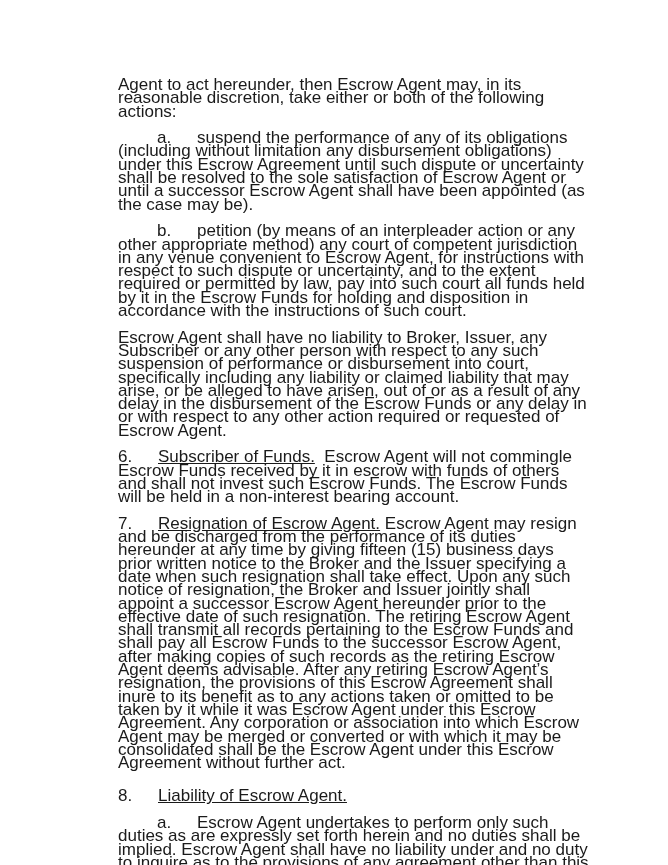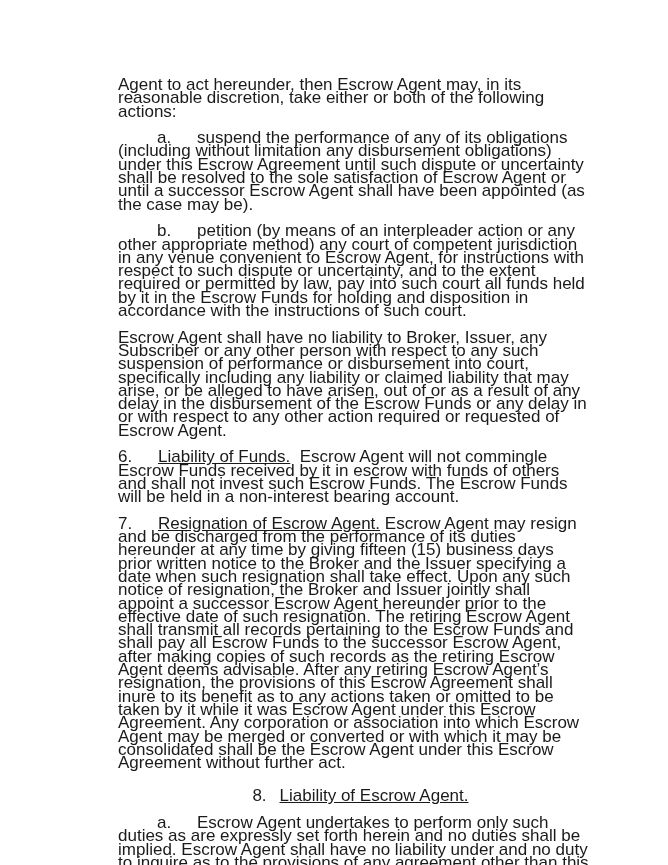--- a/index.html
+++ b/index.html
@@ -7,36 +7,36 @@
   .page {
     position: absolute; left: 118px; top: 78px; width: 472px;
     font-family: "Liberation Sans", sans-serif;
     font-size: 17px; line-height: 13.3px; color: #1a1a1a;
   }
   .para { margin: 0 0 13.3px 0; text-align: left; }
   .para.gap2 { margin-bottom: 20px; }
   .sub-marker { display: inline-block; margin-left: 39px; width: 40px; }
   .sec-num { display: inline-block; width: 40px; }
   .heading { text-decoration: underline; }
-  .heading-line { margin: 0 0 13.3px 0; text-align: center; }
+  .heading-line { margin: 0 0 13.3px 0; }
 </style>
 </head>
 <body>
 
 <div class="page">
 
   <p class="para">Agent to act hereunder, then Escrow Agent may, in its reasonable discretion, take either or both of the following actions:</p>
 
   <p class="para"><span class="sub-marker">a.</span><span>suspend the performance of any of its obligations (including without limitation any disbursement obligations) under this Escrow Agreement until such dispute or uncertainty shall be resolved to the sole satisfaction of Escrow Agent or until a successor Escrow Agent shall have been appointed (as the case may be).</span></p>
 
   <p class="para"><span class="sub-marker">b.</span><span>petition (by means of an interpleader action or any other appropriate method) any court of competent jurisdiction in any venue convenient to Escrow Agent, for instructions with respect to such dispute or uncertainty, and to the extent required or permitted by law, pay into such court all funds held by it in the Escrow Funds for holding and disposition in accordance with the instructions of such court.</span></p>
 
   <p class="para">Escrow Agent shall have no liability to Broker, Issuer, any Subscriber or any other person with respect to any such suspension of performance or disbursement into court, specifically including any liability or claimed liability that may arise, or be alleged to have arisen, out of or as a result of any delay in the disbursement of the Escrow Funds or any delay in or with respect to any other action required or requested of Escrow Agent.</p>
 
-  <p class="para"><span class="sec-num">6.</span><span class="heading">Liability of Funds.</span>&nbsp; <span>Escrow Agent will not commingle Escrow Funds received by it in escrow with funds of others and shall not invest such Escrow Funds. The Escrow Funds will be held in a non-interest bearing account.</span></p>
+  <p class="para"><span class="sec-num">6.</span><span class="heading">Subscriber of Funds.</span>&nbsp; <span>Escrow Agent will not commingle Escrow Funds received by it in escrow with funds of others and shall not invest such Escrow Funds. The Escrow Funds will be held in a non-interest bearing account.</span></p>
 
   <p class="para gap2"><span class="sec-num">7.</span><span class="heading">Resignation of Escrow Agent.</span> <span>Escrow Agent may resign and be discharged from the performance of its duties hereunder at any time by giving fifteen (15) business days prior written notice to the Broker and the Issuer specifying a date when such resignation shall take effect. Upon any such notice of resignation, the Broker and Issuer jointly shall appoint a successor Escrow Agent hereunder prior to the effective date of such resignation. The retiring Escrow Agent shall transmit all records pertaining to the Escrow Funds and shall pay all Escrow Funds to the successor Escrow Agent, after making copies of such records as the retiring Escrow Agent deems advisable. After any retiring Escrow Agent’s resignation, the provisions of this Escrow Agreement shall inure to its benefit as to any actions taken or omitted to be taken by it while it was Escrow Agent under this Escrow Agreement. Any corporation or association into which Escrow Agent may be merged or converted or with which it may be consolidated shall be the Escrow Agent under this Escrow Agreement without further act.</span></p>
 
   <p class="heading-line"><span class="sec-num">8.</span><span class="heading">Liability of Escrow Agent.</span></p>
 
   <p class="para"><span class="sub-marker">a.</span><span>Escrow Agent undertakes to perform only such duties as are expressly set forth herein and no duties shall be implied. Escrow Agent shall have no liability under and no duty to inquire as to the provisions of any agreement other than this Escrow Agreement, including without limitation the Offering Document. Escrow Agent shall not be liable for any action taken or omitted by it in good faith except to the extent that a court of competent jurisdiction determines that Escrow Agent’s gross negligence or willful misconduct was the primary cause of any loss to the Issuer, Broker or any Subscriber. Escrow Agent’s sole responsibility shall be for the safekeeping and disbursement of the Escrow Funds in accordance with the terms of this Escrow Agreement. Escrow Agent shall have no implied duties or obligations and shall not be charged with knowledge or notice of any fact or circumstance not specifically set forth herein. Escrow Agent may rely upon any notice, instruction, request or other instrument, not only as to its due execution, validity and</span></p>
 
 </div>
 
 </body></html>

